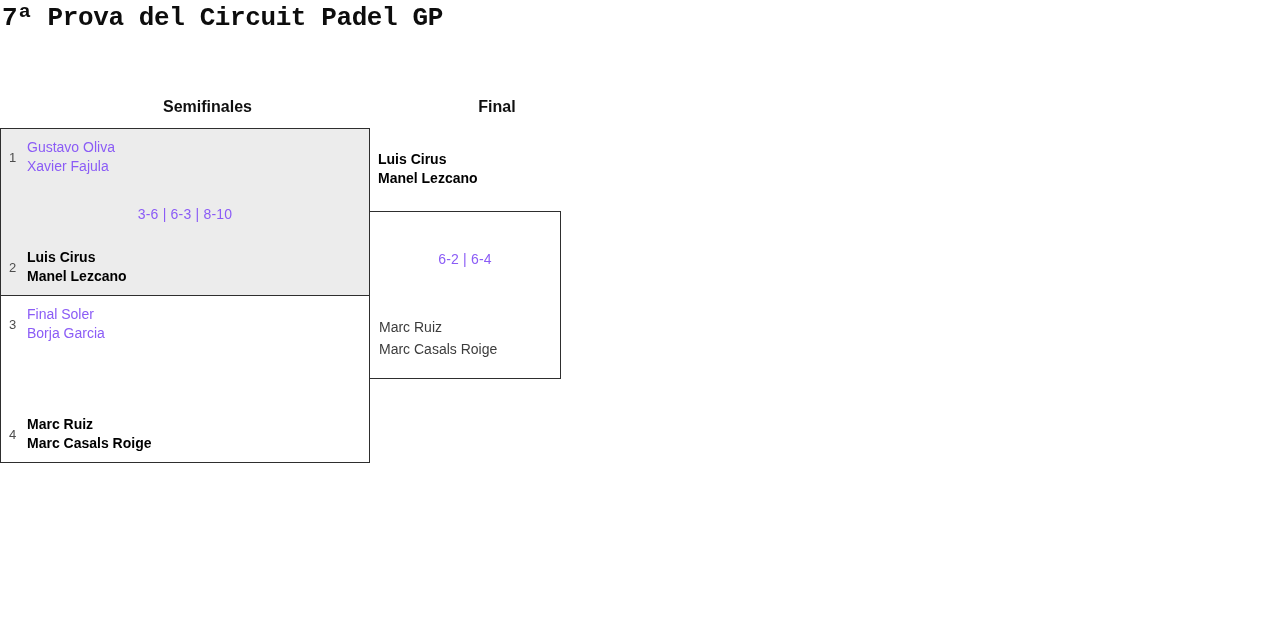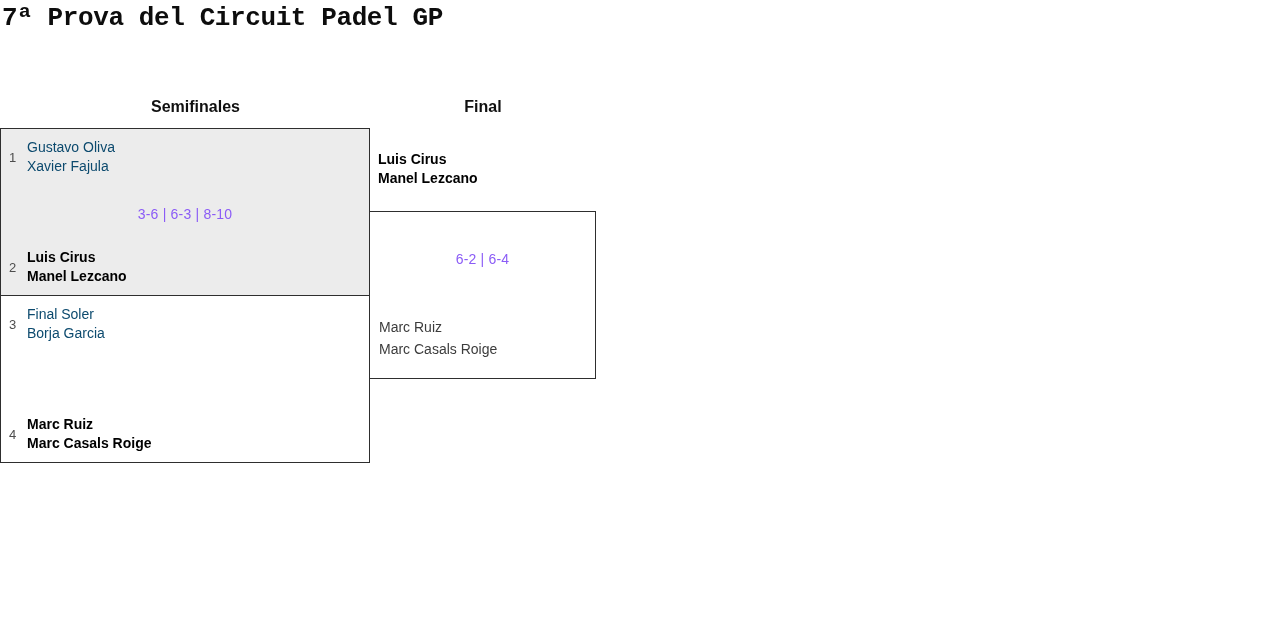--- a/index.html
+++ b/index.html
@@ -53,50 +53,50 @@
   
   .round-header {
     position: absolute;
     top: 97px;
     font-size: 16px;
     font-weight: 700;
     color: #101010;
     text-align: center;
     line-height: 20px;
   }
-  .round-header.semis { left: 0; width: 370px; padding-left: 21px; }
-  .round-header.final { left: 370px; width: 226px; text-align: center; }
+  .round-header.semis { left: 12px; width: 370px; padding-left: 21px; }
+  .round-header.final { left: 384px; width: 226px; text-align: center; }
 
   
   .match-box {
     position: absolute;
     border: 1px solid #2e2e2e;
     background: #ffffff;
   }
   .match-box.highlighted { background: #ececec; }
   #sf1 { left: 0; top: 128px; width: 370px; height: 168px; }
   #sf2 { left: 0; top: 295px; width: 370px; height: 168px; }
-  #final-box { left: 369px; top: 211px; width: 227px; height: 168px; }
+  #final-box { left: 369px; top: 211px; width: 192px; height: 168px; }
 
   .team {
     position: absolute;
     left: 8px;
     display: flex;
     align-items: center;
     gap: 9px;
   }
   .team.slot-top { top: 9px; }
   .team.slot-bottom { top: 119px; }
   .seed {
     font-size: 13px;
     color: #4d4d4d;
     min-width: 9px;
     text-align: left;
   }
-  .names { font-size: 14px; line-height: 19px; color: #0c4a6e; white-space: nowrap; }
+  .names { font-size: 14px; line-height: 19px; color: #8b5cf6; white-space: nowrap; }
   .names.winner { color: #000000; font-weight: 700; }
 
   .score {
     position: absolute;
     left: 0;
     width: 100%;
     text-align: center;
     font-size: 14px;
     color: #8b5cf6;
     letter-spacing: 0.2px;

